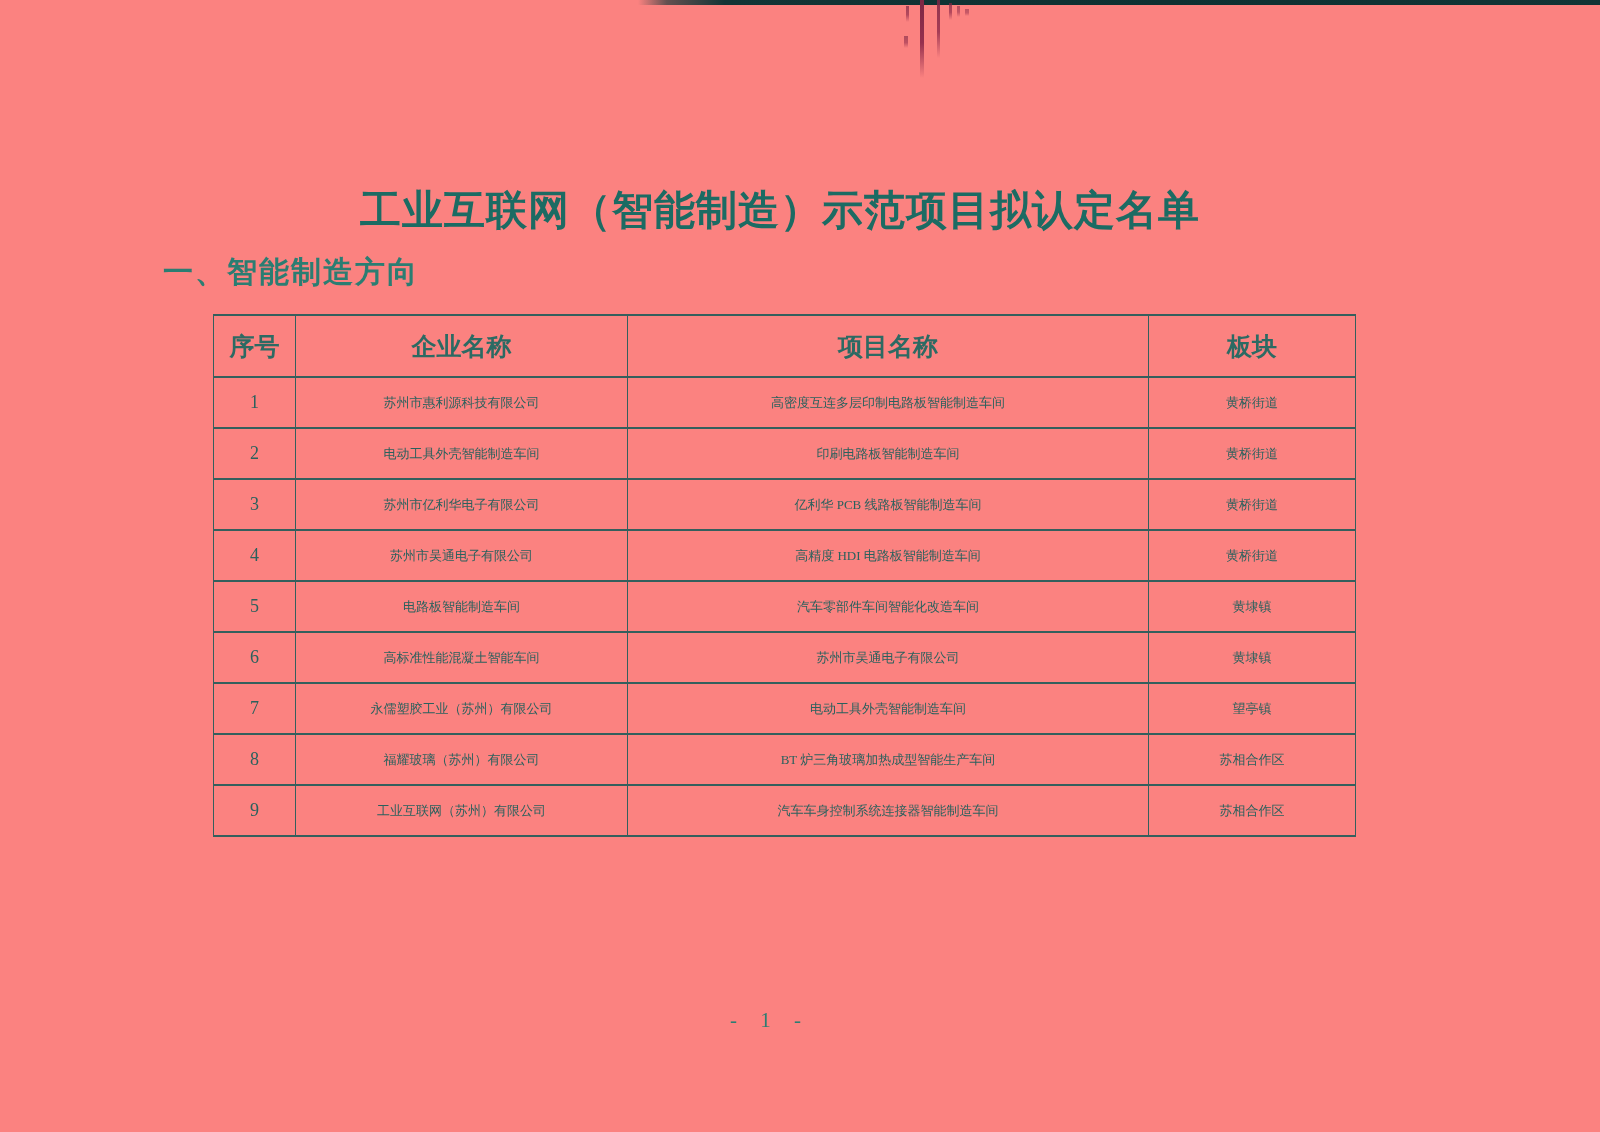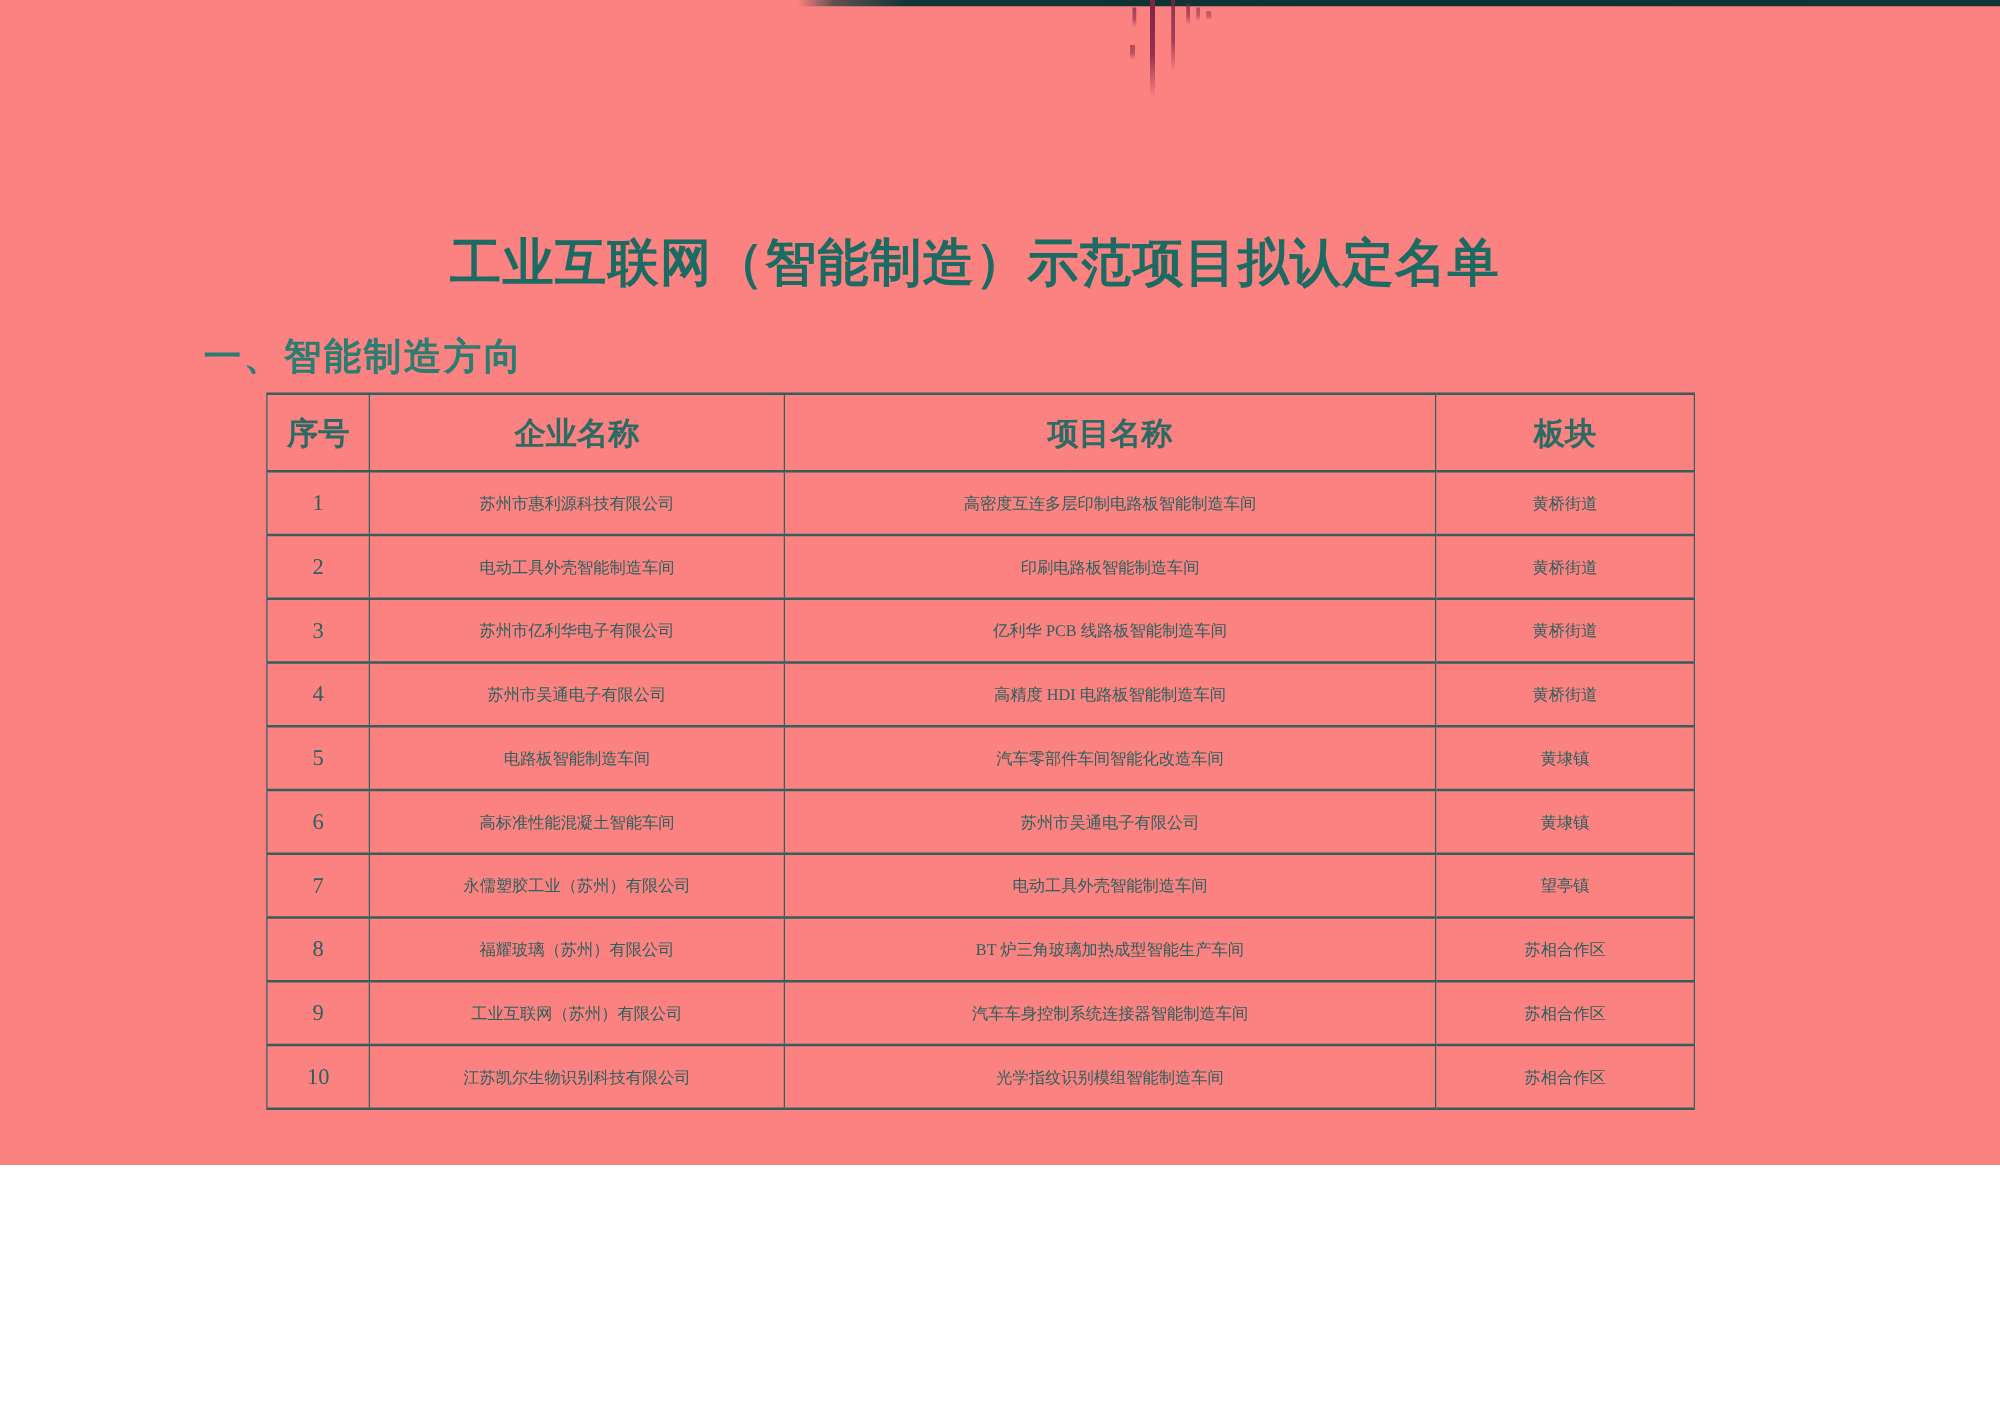--- a/index.html
+++ b/index.html
@@ -11,21 +11,21 @@
     --artifact_line: #123536;
     --artifact_streak: #96304e;
   }
   * { margin: 0; padding: 0; box-sizing: border-box; }
   html, body {
     width: 1600px; height: 1132px;
     font-family: "Liberation Serif", "DejaVu Serif", serif;
   }
   .page {
     position: relative;
-    width: 1600px; height: 932px;
+    width: 1600px; height: 1132px;
     background: var(--background);
     overflow: hidden;
   }
   
   .artifact-topline {
     position: absolute; left: 638px; top: 0;
     width: 962px; height: 5px;
     background: linear-gradient(90deg,
       rgba(18,53,54,0) 0%,
       rgba(18,53,54,0.65) 3%,
@@ -48,21 +48,21 @@
   
   .title {
     position: absolute; left: 20px; top: 183px; width: 1520px;
     text-align: center;
     font-size: 41px; font-weight: bold;
     letter-spacing: 1px;
     color: var(--title);
     font-family: "Liberation Serif", "DejaVu Serif", serif;
   }
   .section-heading {
-    position: absolute; left: 163px; top: 265px;
+    position: absolute; left: 163px; top: 252px;
     font-size: 30px; font-weight: bold;
     letter-spacing: 2px;
     color: var(--heading);
     font-family: "Liberation Sans", "DejaVu Sans", sans-serif;
   }
   
   table.roster {
     position: absolute; left: 213px; top: 314px;
     width: 1142px;
     border-collapse: collapse;
@@ -186,24 +186,18 @@
         <td>福耀玻璃（苏州）有限公司</td>
         <td>BT 炉三角玻璃加热成型智能生产车间</td>
         <td>苏相合作区</td>
       </tr>
       <tr>
         <td class="no">9</td>
         <td>工业互联网（苏州）有限公司</td>
         <td>汽车车身控制系统连接器智能制造车间</td>
         <td>苏相合作区</td>
       </tr>
-      <tr>
-        <td class="no">10</td>
-        <td>江苏凯尔生物识别科技有限公司</td>
-        <td>光学指纹识别模组智能制造车间</td>
-        <td>苏相合作区</td>
-      </tr>
     </tbody>
   </table>
 
   <div class="page-number">- 1 -</div>
 
 </div>
 
 </body></html>

